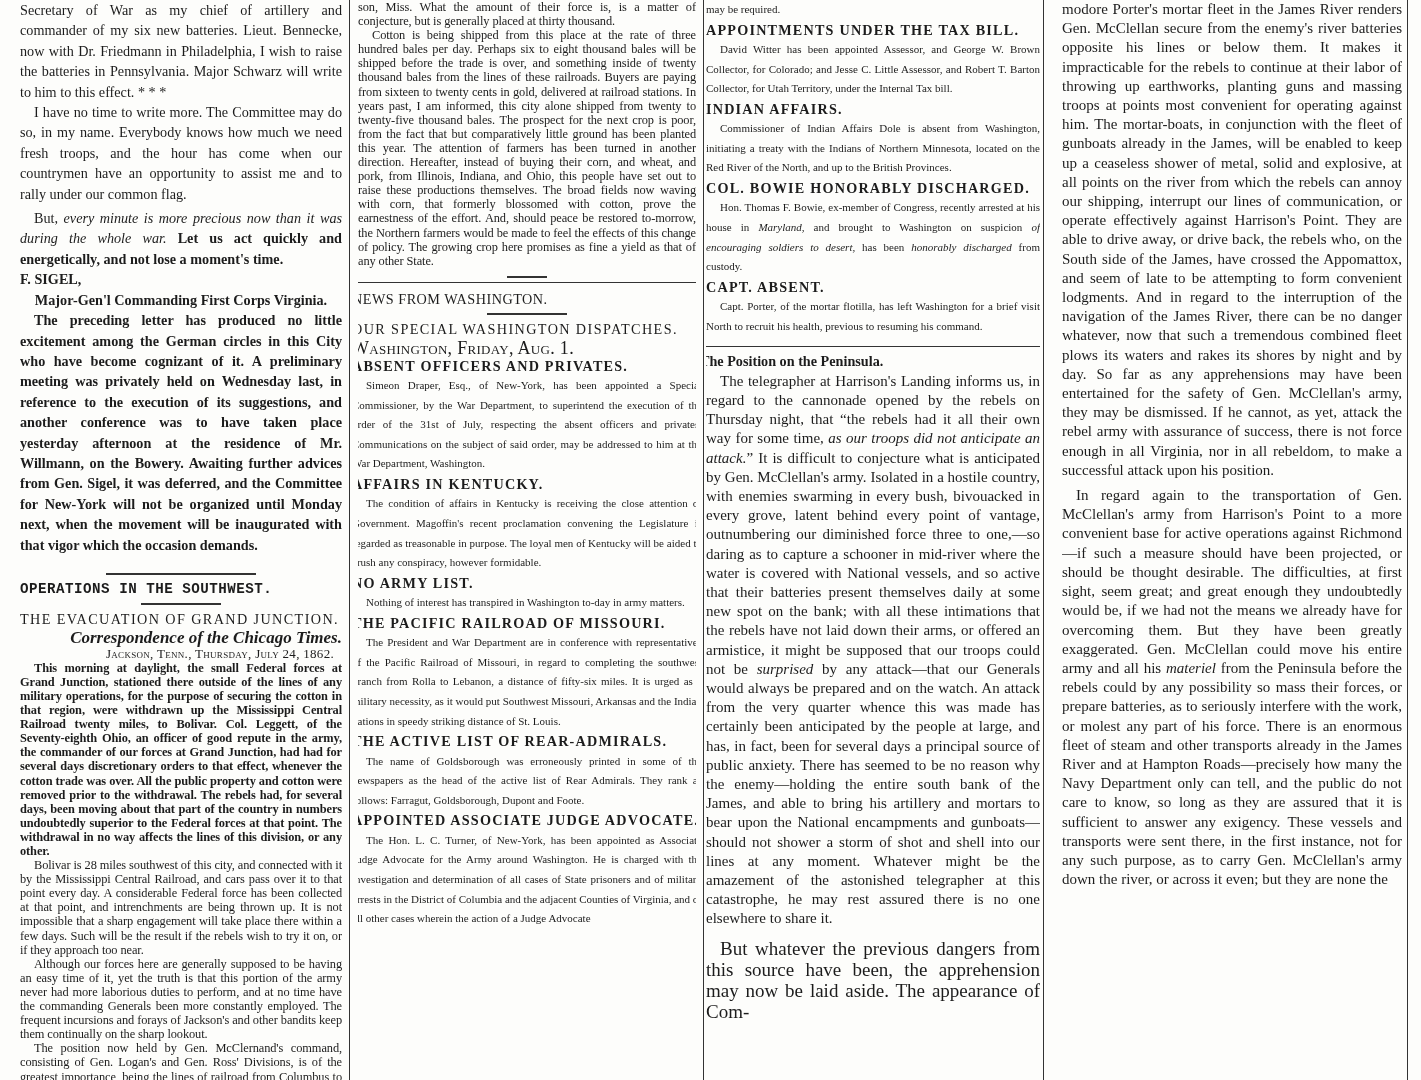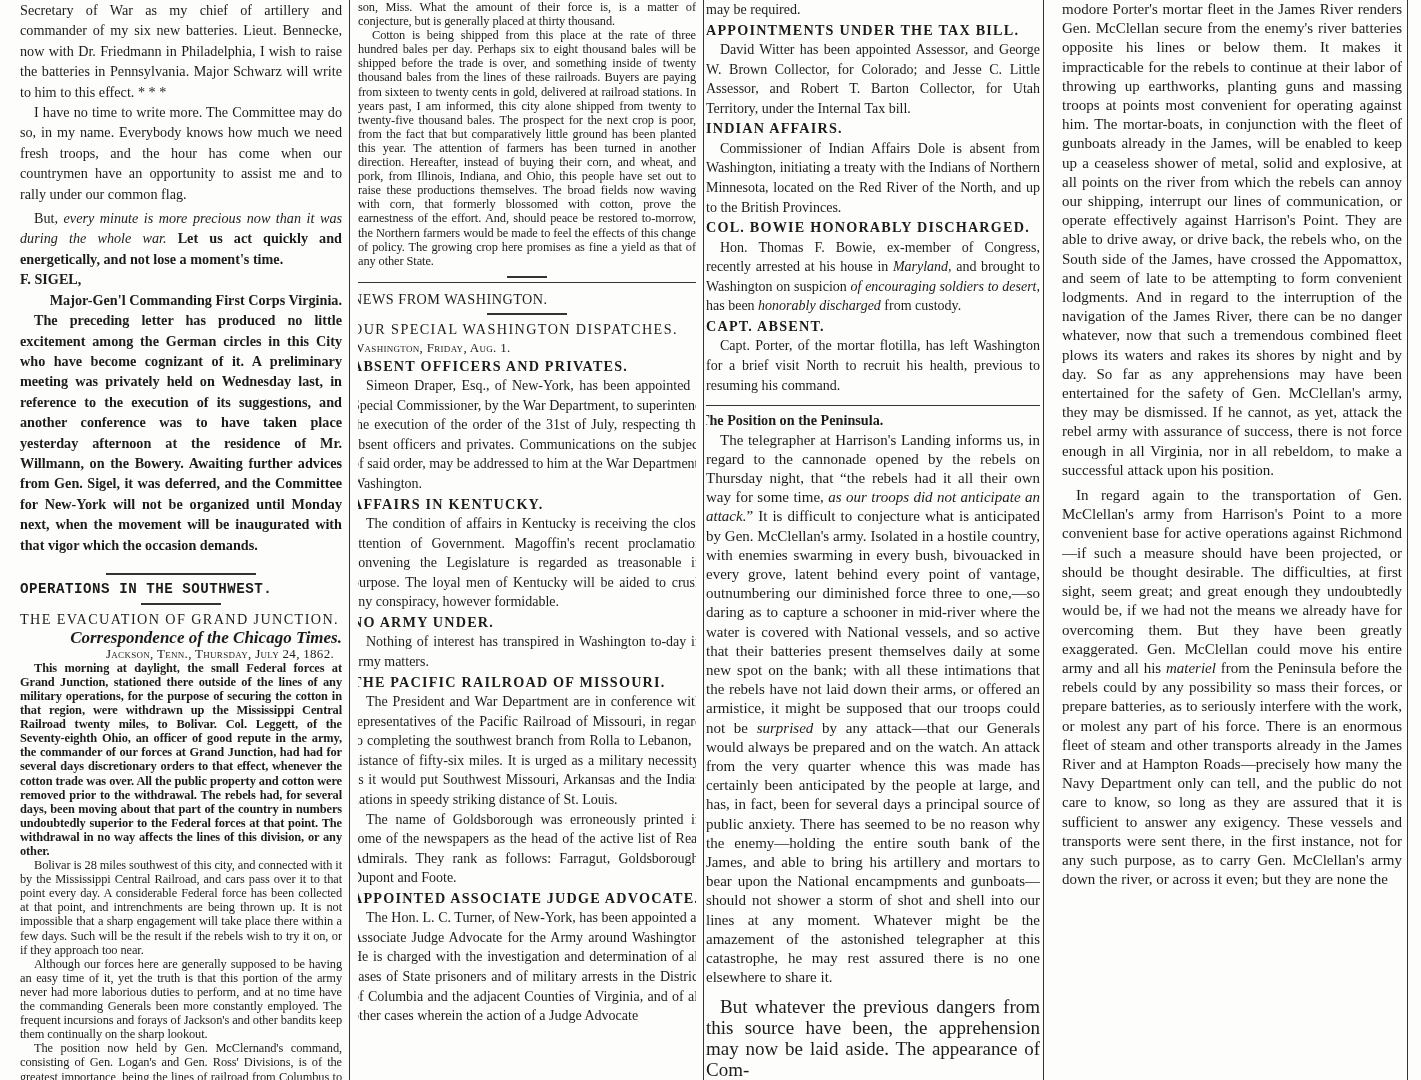--- a/index.html
+++ b/index.html
@@ -5,21 +5,21 @@
   html, body { margin:0; padding:0; }
   body {
     width:1421px; height:1080px; overflow:hidden; position:relative;
     background:#fdfdfb; color:#1c1c1c;
     font-family:"Liberation Serif", "DejaVu Serif", serif;
   }
   .col { position:absolute; top:0; overflow:hidden; }
   .col p { margin:0; font-size:14.2px; line-height:20.4px; text-align:justify; }
   .col p.ind { text-indent:14px; }
   .col p.sm { font-size:12.4px; line-height:14.1px; letter-spacing:-0.1px; }
-  .col p.md { font-size:14px; line-height:19.6px; }
+  .col p.md { font-size:11px; line-height:19.6px; }
   .bold { font-weight:bold; }
   .it { font-style:italic; }
   .sc { font-variant:small-caps; letter-spacing:0.3px; }
   .sub { text-align:center; font-size:11.6px; letter-spacing:1.2px; font-weight:bold; margin:3px 0 2px; }
   .rule { position:absolute; background:#333; }
   .headline-big { text-align:center; font-weight:bold; font-size:23px; letter-spacing:0.5px; margin:0; font-family:Liberation Mono, monospace; }
   .headline-wash { text-align:center; font-size:27px; margin:0; letter-spacing:0.5px; font-family:"Liberation Serif",serif; }
   .deck { text-align:center; font-size:15px; letter-spacing:1.4px; margin:2px 0; }
   .dash { width:80px; height:2px; background:#333; margin:4px auto; }
   .right { text-align:right; }
@@ -27,21 +27,21 @@
   .peninsula { text-align:center; font-weight:bold; font-size:15.5px; margin:2px 0 2px; }
 </style>
 </head>
 <body>
 
 <div class="col" style="left:20px; width:322px; height:1080px;">
   <p>Secretary of War as my chief of artillery and commander of my six new batteries. Lieut. Bennecke, now with Dr. Friedmann in Philadelphia, I wish to raise the batteries in Pennsylvania. Major Schwarz will write to him to this effect. * * *</p>
   <p class="ind">I have no time to write more. The Committee may do so, in my name. Everybody knows how much we need fresh troops, and the hour has come when our countrymen have an opportunity to assist me and to rally under our common flag.</p>
   <p class="ind" style="margin-top:4px"><span>But, </span><span class="it">every minute is more precious now than it was during the whole war.</span><span class="bold"> Let us act quickly and energetically, and not lose a moment's time.</span></p>
   <p class="sig">F. SIGEL,</p>
-  <p class="bold" style="text-align:right">Major-Gen'l Commanding First Corps Virginia.</p>
+  <p class="bold" style="text-align:center">Major-Gen'l Commanding First Corps Virginia.</p>
   <p class="ind bold">The preceding letter has produced no little excitement among the German circles in this City who have become cognizant of it. A preliminary meeting was privately held on Wednesday last, in reference to the execution of its suggestions, and another conference was to have taken place yesterday afternoon at the residence of Mr. Willmann, on the Bowery. Awaiting further advices from Gen. Sigel, it was deferred, and the Committee for New-York will not be organized until Monday next, when the movement will be inaugurated with that vigor which the occasion demands.</p>
   <div style="height:14px"></div>
   <div class="dash" style="width:150px;"></div>
   <p class="headline-big">OPERATIONS IN THE SOUTHWEST.</p>
   <div class="dash"></div>
   <p class="deck">THE EVACUATION OF GRAND JUNCTION.</p>
   <p class="it bold" style="text-align:right;font-size:17px;line-height:16px">Correspondence of the Chicago Times.</p>
   <p class="sc" style="text-align:right;font-size:13px;line-height:15px;padding-right:8px">Jackson, Tenn., Thursday, July 24, 1862.</p>
   <p class="sm ind bold">This morning at daylight, the small Federal forces at Grand Junction, stationed there outside of the lines of any military operations, for the purpose of securing the cotton in that region, were withdrawn up the Mississippi Central Railroad twenty miles, to Bolivar. Col. Leggett, of the Seventy-eighth Ohio, an officer of good repute in the army, the commander of our forces at Grand Junction, had had for several days discretionary orders to that effect, whenever the cotton trade was over. All the public property and cotton were removed prior to the withdrawal. The rebels had, for several days, been moving about that part of the country in numbers undoubtedly superior to the Federal forces at that point. The withdrawal in no way affects the lines of this division, or any other.</p>
   <p class="sm ind">Bolivar is 28 miles southwest of this city, and connected with it by the Mississippi Central Railroad, and cars pass over it to that point every day. A considerable Federal force has been collected at that point, and intrenchments are being thrown up. It is not impossible that a sharp engagement will take place there within a few days. Such will be the result if the rebels wish to try it on, or if they approach too near.</p>
@@ -53,29 +53,30 @@
 <div class="rule" style="left:349px; top:0; width:1px; height:1080px;"></div>
 
 <div class="col" style="left:358px; width:338px; height:1080px;">
   <p class="sm">son, Miss. What the amount of their force is, is a matter of conjecture, but is generally placed at thirty thousand.</p>
   <p class="sm ind">Cotton is being shipped from this place at the rate of three hundred bales per day. Perhaps six to eight thousand bales will be shipped before the trade is over, and something inside of twenty thousand bales from the lines of these railroads. Buyers are paying from sixteen to twenty cents in gold, delivered at railroad stations. In years past, I am informed, this city alone shipped from twenty to twenty-five thousand bales. The prospect for the next crop is poor, from the fact that but comparatively little ground has been planted this year. The attention of farmers has been turned in another direction. Hereafter, instead of buying their corn, and wheat, and pork, from Illinois, Indiana, and Ohio, this people have set out to raise these productions themselves. The broad fields now waving with corn, that formerly blossomed with cotton, prove the earnestness of the effort. And, should peace be restored to-morrow, the Northern farmers would be made to feel the effects of this change of policy. The growing crop here promises as fine a yield as that of any other State.</p>
   <div class="dash" style="width:40px;margin-top:8px"></div>
   <div style="border-top:1px solid #333;margin:4px -6px 0;padding-top:6px">
     <p class="headline-wash">NEWS FROM WASHINGTON.</p>
     <div class="dash"></div>
     <p class="deck">OUR SPECIAL WASHINGTON DISPATCHES.</p>
-    <p class="sc right" style="font-size:13px;line-height:16px;padding-right:20px">Washington, Friday, Aug. 1.</p>
+    <p class="sc right" style="font-size:18px;line-height:16px;padding-right:20px">Washington, Friday, Aug. 1.</p>
     <p class="sub">ABSENT OFFICERS AND PRIVATES.</p>
     <p class="md ind">Simeon Draper, Esq., of New-York, has been appointed a Special Commissioner, by the War Department, to superintend the execution of the order of the 31st of July, respecting the absent officers and privates. Communications on the subject of said order, may be addressed to him at the War Department, Washington.</p>
     <p class="sub">AFFAIRS IN KENTUCKY.</p>
     <p class="md ind">The condition of affairs in Kentucky is receiving the close attention of Government. Magoffin's recent proclamation convening the Legislature is regarded as treasonable in purpose. The loyal men of Kentucky will be aided to crush any conspiracy, however formidable.</p>
-    <p class="sub">NO ARMY UNDER.</p>
+    <p class="sub">NO ARMY LIST.</p>
     <p class="md ind">Nothing of interest has transpired in Washington to-day in army matters.</p>
     <p class="sub">THE PACIFIC RAILROAD OF MISSOURI.</p>
     <p class="md ind">The President and War Department are in conference with representatives of the Pacific Railroad of Missouri, in regard to completing the southwest branch from Rolla to Lebanon, a distance of fifty-six miles. It is urged as a military necessity, as it would put Southwest Missouri, Arkansas and the Indian nations in speedy striking distance of St. Louis.</p>
+    <p class="sub">THE ACTIVE LIST OF REAR-ADMIRALS.</p>
     <p class="md ind">The name of Goldsborough was erroneously printed in some of the newspapers as the head of the active list of Rear Admirals. They rank as follows: Farragut, Goldsborough, Dupont and Foote.</p>
     <p class="sub">APPOINTED ASSOCIATE JUDGE ADVOCATE.</p>
     <p class="md ind">The Hon. L. C. Turner, of New-York, has been appointed as Associate Judge Advocate for the Army around Washington. He is charged with the investigation and determination of all cases of State prisoners and of military arrests in the District of Columbia and the adjacent Counties of Virginia, and of all other cases wherein the action of a Judge Advocate</p>
   </div>
 </div>
 
 <div class="rule" style="left:703px; top:0; width:1px; height:1080px;"></div>
 
 <div class="col" style="left:706px; width:334px; height:1080px;">
   <p class="md">may be required.</p>

